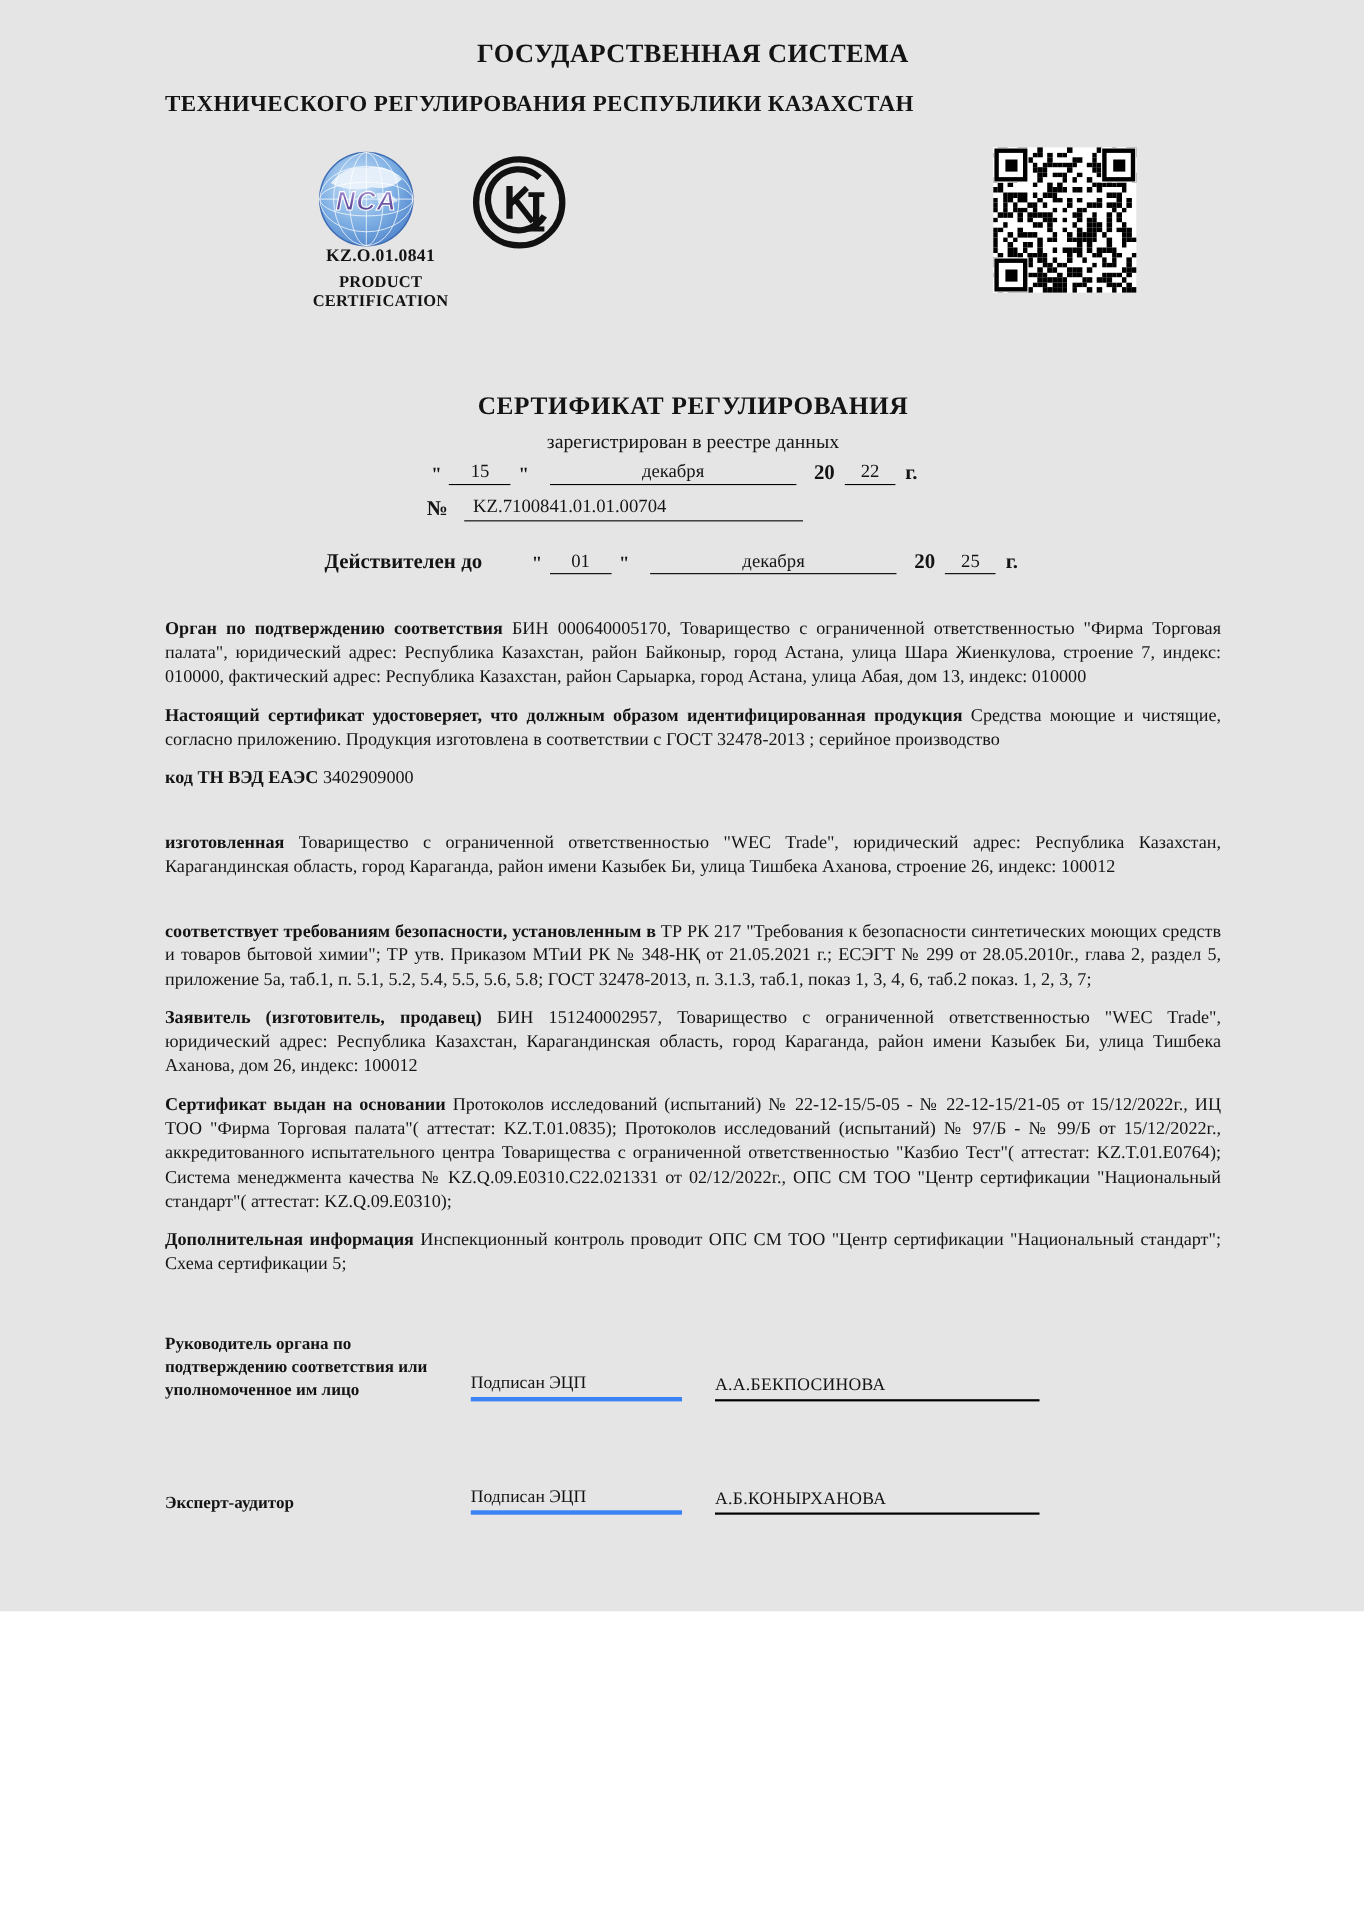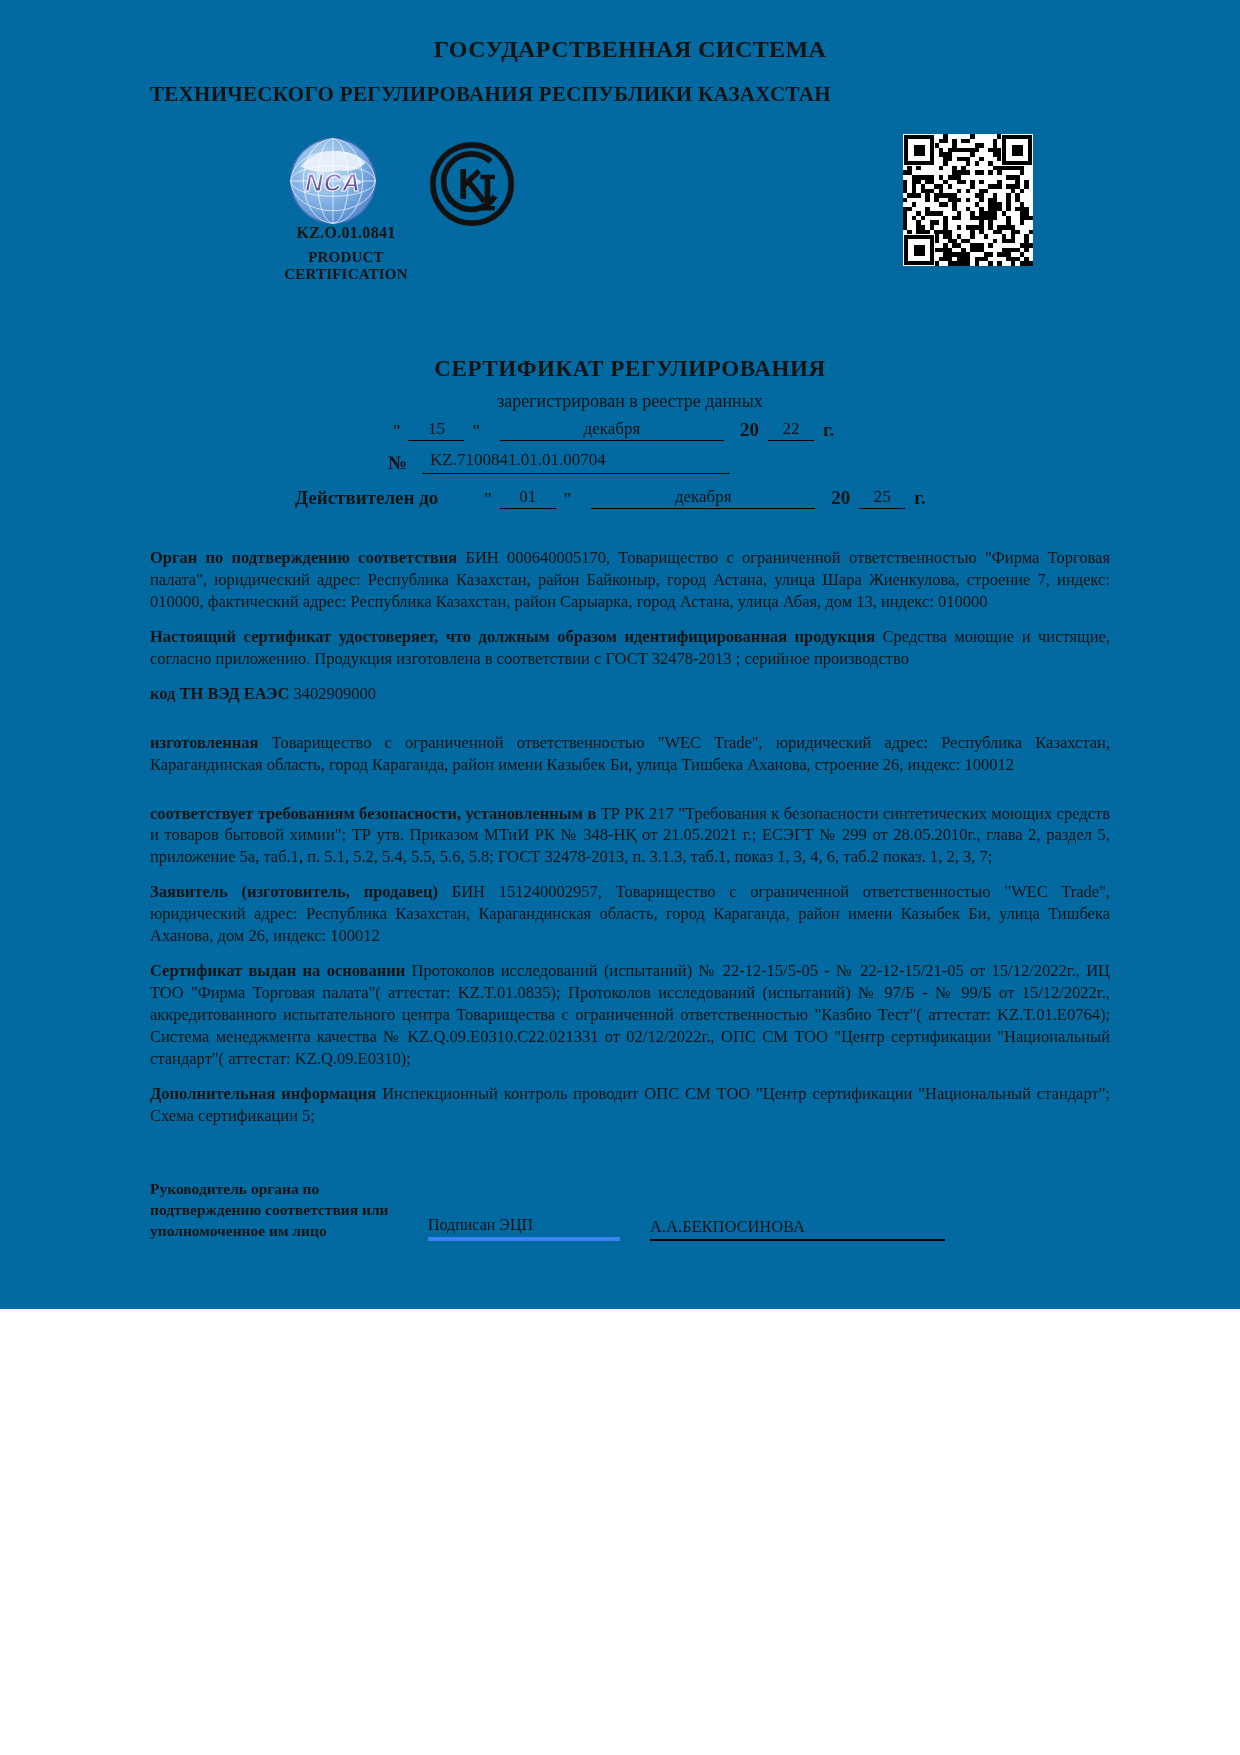--- a/index.html
+++ b/index.html
@@ -1,19 +1,19 @@
 <!DOCTYPE html>
 <html lang="ru"><head>
 <meta charset="utf-8">
 <style>
   html,body{margin:0;padding:0;background:#fff;}
   .page{
     position:relative;
-    width:1240px;height:1309px;
-    background:#0369a1;
+    width:1240px;height:1465px;
+    background:#e5e5e5;
     overflow:hidden;
     font-family:"Liberation Serif","DejaVu Serif",serif;
     color:#141414;
     box-sizing:border-box;
   }
   .content{padding:36px 130px 0 150px;}
 
   
   .hdr1{font-size:24px;font-weight:700;text-align:center;letter-spacing:.4px;}
   .hdr2{font-size:21px;font-weight:700;text-align:left;letter-spacing:.3px;margin-top:19px;}
@@ -48,27 +48,27 @@
   .valid-row{margin-left:145px;margin-top:13px;}
   .q{font-weight:700;margin:0 7px;}
   .u{border-bottom:1.7px solid #000;text-align:center;padding-bottom:1px;}
   .u-day{width:56px;}
   .u-month{width:224px;margin-left:12px;}
   .c20{font-weight:700;font-size:19px;margin-left:16px;}
   .u-yr{width:46px;margin:0 9px;}
   .gsuf{font-weight:700;font-size:19px;}
   .num-sym{font-weight:700;font-size:19px;margin-right:15px;}
   .num-val{width:300px;border-bottom:1.9px solid #000;text-align:left;padding:0 0 3px 8px;font-size:17px;}
-  .valid-label{font-weight:700;font-size:19px;margin-right:38px;}
+  .valid-label{font-weight:700;font-size:19px;margin-right:38px;margin-top:13px;}
 
   
   .bodytext{margin-top:38px;}
   .para{font-size:16.5px;line-height:1.33;text-align:justify;margin:13px 0;}
   .para b{font-weight:700;}
-  .mt-lg{margin-top:27px;}
+  .mt-lg{margin-top:37px;}
 
   
   .sig-row{display:flex;align-items:flex-end;margin-top:52px;}
   .sig-row2{margin-top:78px;}
   .sig-role{flex:0 0 278px;font-weight:700;font-size:15.5px;line-height:1.35;}
   .sig-method{flex:0 0 192px;border-bottom:4px solid #3b82f6;font-size:16px;padding-bottom:3px;}
   .sig-name{flex:0 0 295px;border-bottom:2px solid #000;font-size:16px;letter-spacing:.3px;padding-bottom:3px;margin-left:30px;}
 </style>
 </head>
 <body>

